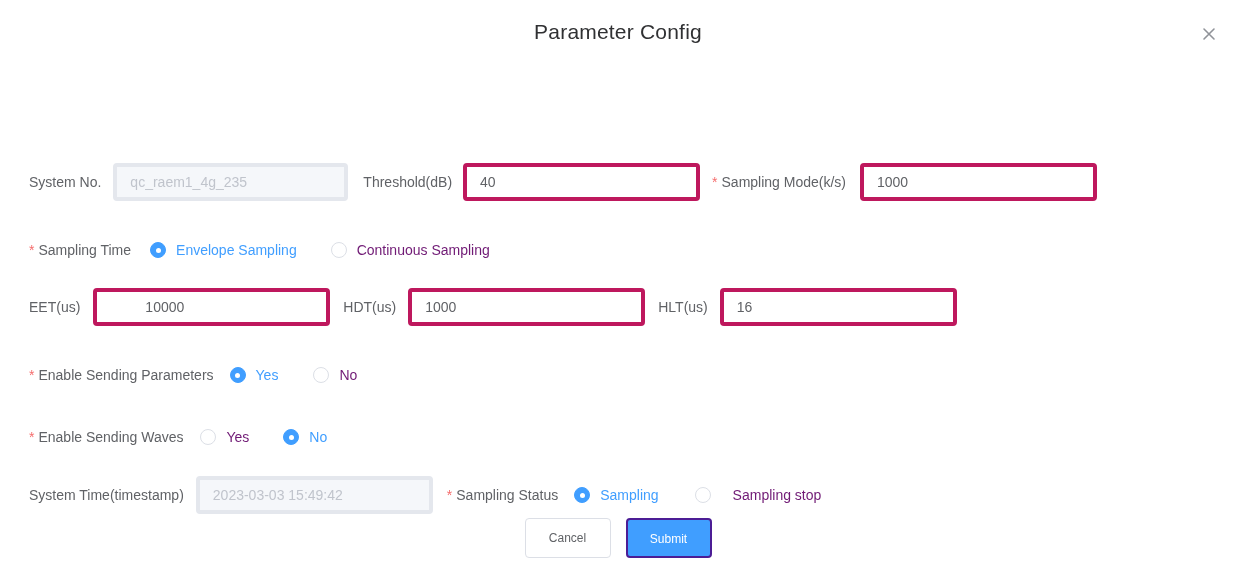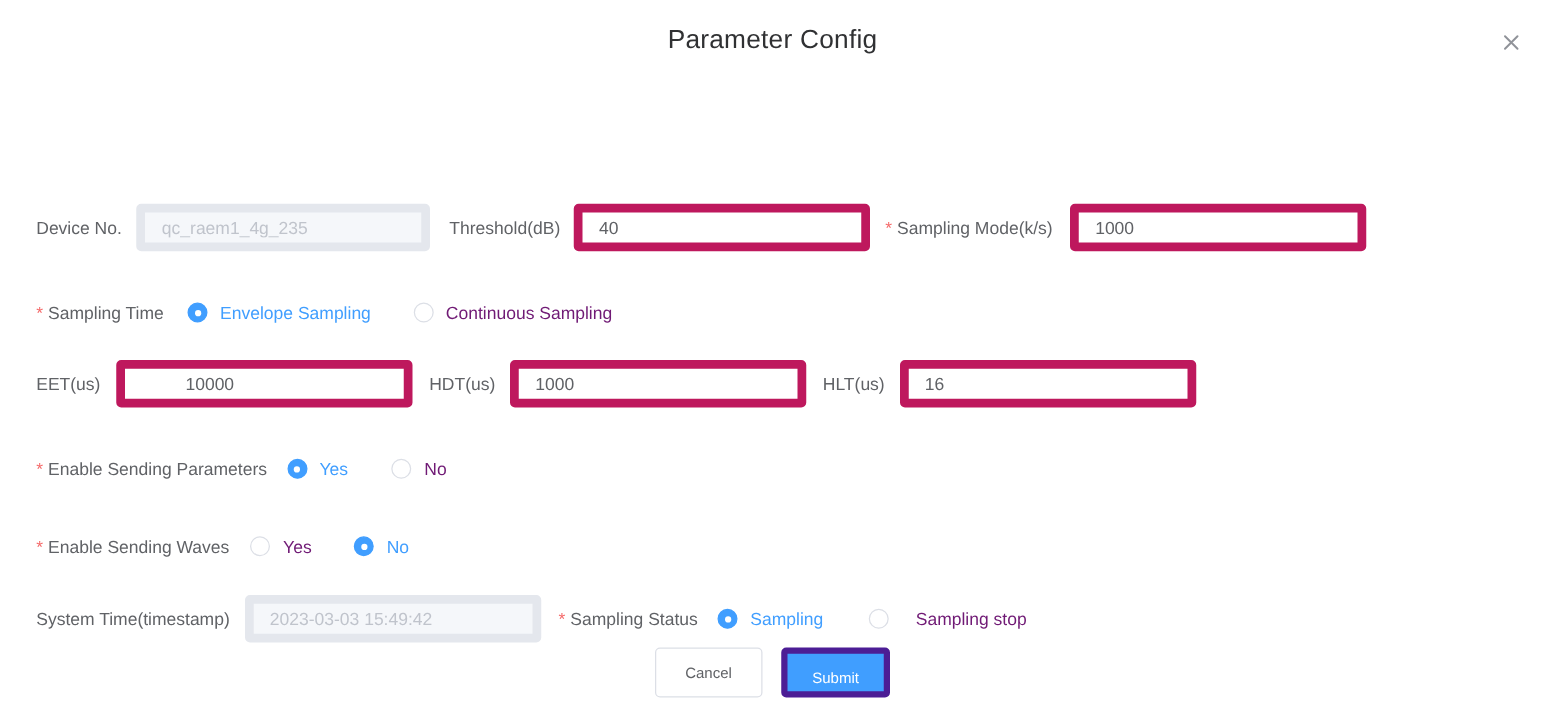--- a/index.html
+++ b/index.html
@@ -75,21 +75,21 @@
   .label.req::before {
     content: "*";
     color: #f56c6c;
     margin-right: 4px;
     font-family: "Liberation Sans", sans-serif;
   }
 
   .input {
     box-sizing: border-box;
     height: 38px;
-    border: 7px solid #be185d;
+    border: 4px solid #be185d;
     border-radius: 4px;
     background: #ffffff;
     color: #606266;
     font-size: 14px;
     font-family: "Liberation Sans", sans-serif;
     padding: 0 13px;
     outline: none;
     line-height: 36px;
   }
   .input::placeholder { color: #c0c4cc; }
@@ -163,42 +163,42 @@
     line-height: 38px;
   }
   .btn-default {
     background: #ffffff;
     border: 1px solid #dcdfe6;
     color: #606266;
     min-width: 86px;
   }
   .btn-primary {
     background: #409eff;
-    border: 5px solid #4c1d95;
+    border: 2px solid #4c1d95;
     color: #ffffff;
     min-width: 86px;
   }
 </style>
 </head>
 <body>
 
 <div class="dialog-header">
   <div class="dialog-title">Parameter Config</div>
   <div class="close-btn">
     <svg width="26" height="26" viewBox="0 0 26 26" aria-hidden="true">
       <path d="M8 8 L18 18 M18 8 L8 18" stroke="#909399" stroke-width="1.6" stroke-linecap="round"></path>
     </svg>
   </div>
 </div>
 
 <div class="dialog-body">
 
   <div class="row row-1">
     <div class="field" style="margin-left:29px;">
-      <span class="label">Device No.</span>
+      <span class="label">System No.</span>
       <input class="input is-disabled" type="text" disabled="" style="width: 235px; margin-left: 12px;" placeholder="qc_raem1_4g_235">
     </div>
 
     <div class="field" style="margin-left:15px;">
       <span class="label">Threshold(dB)</span>
       <input class="input" type="text" style="width: 237px; margin-left: 11px;" value="40">
     </div>
 
     <div class="field" style="margin-left:12px;">
       <span class="label req">Sampling Mode(k/s)</span>

